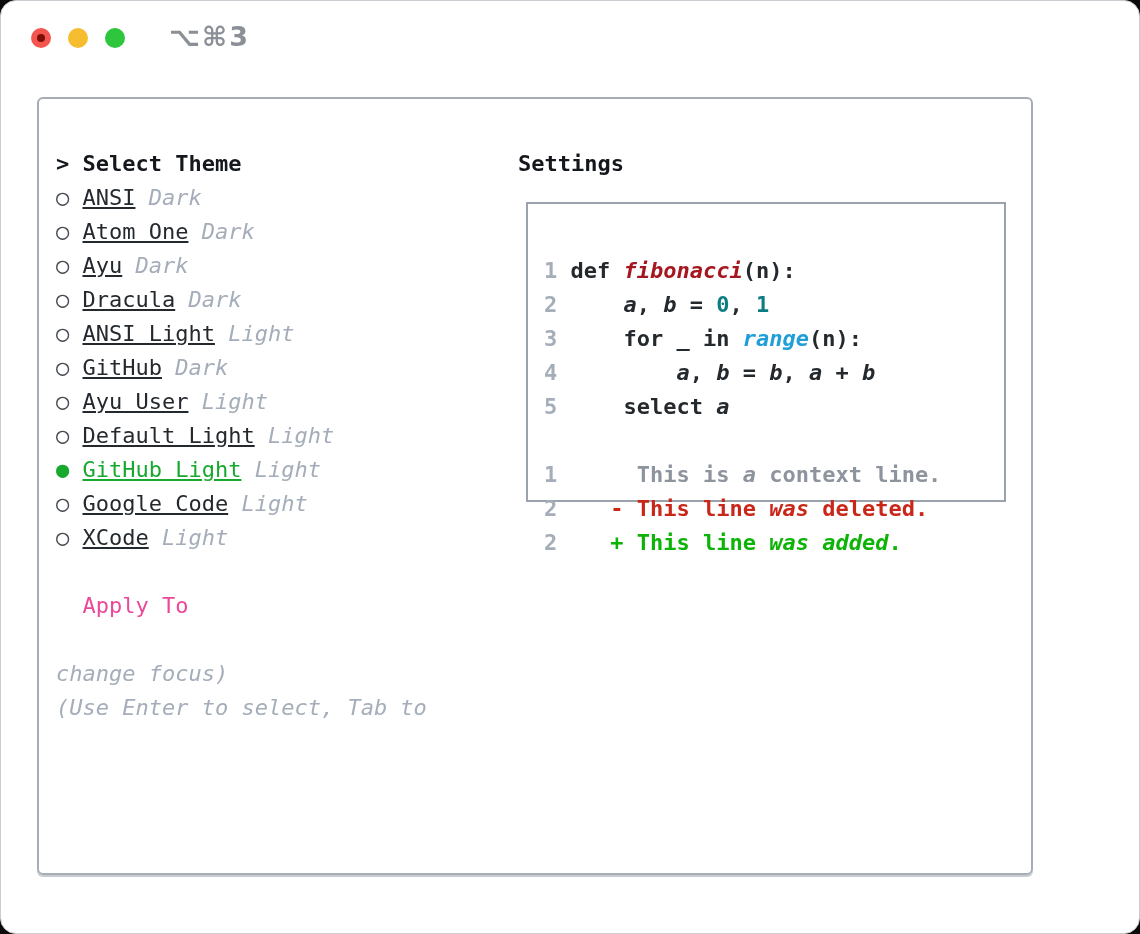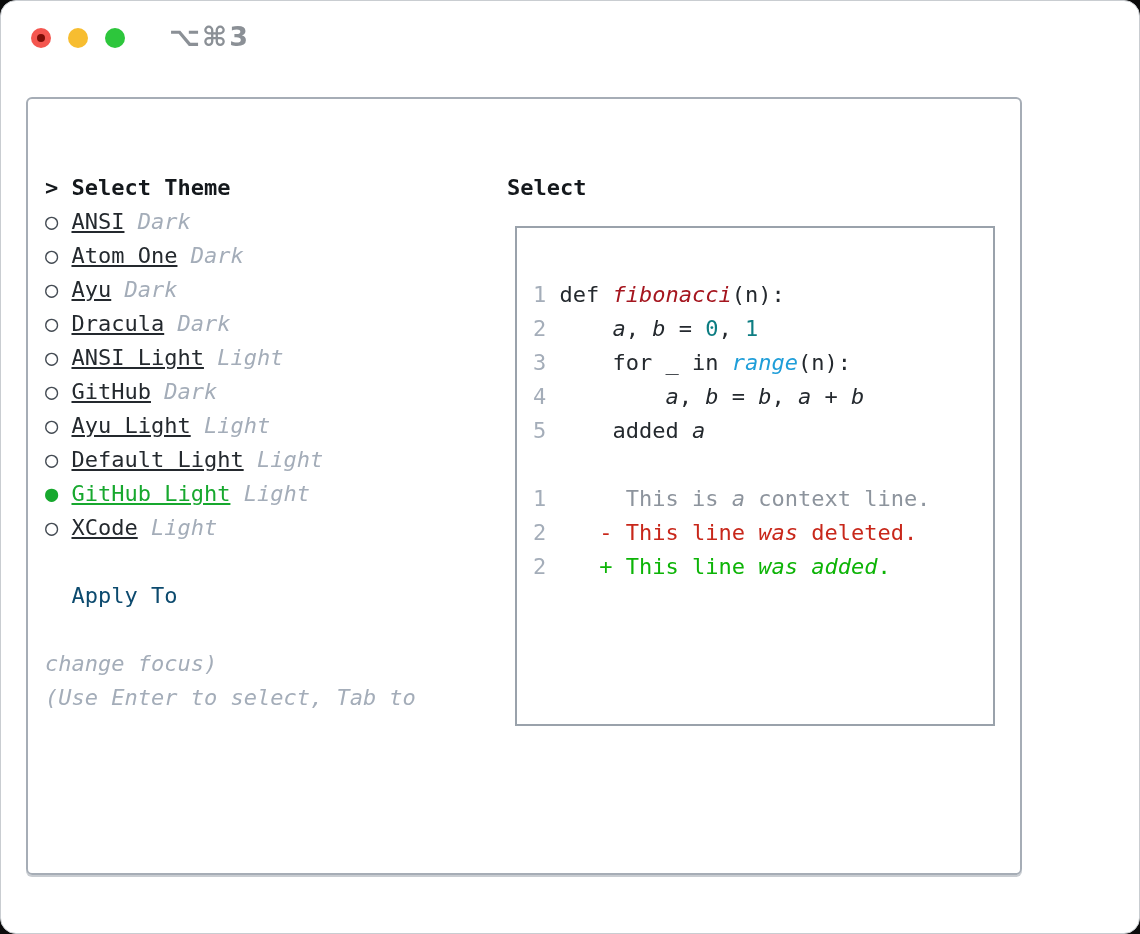--- a/index.html
+++ b/index.html
@@ -26,27 +26,27 @@
   .light-zoom { background:var(--tl-green); }
   .win-title {
     position:absolute; left:168px; top:20px;
     font-family:"DejaVu Sans", sans-serif;
     font-weight:bold; font-size:27px; letter-spacing:2px;
     color:#8b9096;
   }
 
   
   .panel {
-    margin-left:25px;
+    margin-left:36px;
     width:996px; height:778px;
     border:2px solid var(--panel-border);
     border-radius:6px;
     box-shadow:0 2px 0 rgba(154,162,172,0.55);
     display:flex;
-    padding:72px 0 0 17px;
+    padding:48px 0 0 17px;
     font-size:22px; line-height:34px;
     color:var(--text);
   }
 
   .leftcol { width:462px; flex:none; }
   .row { white-space:pre; height:34px; }
   .hdr { font-weight:bold; color:#14181c; }
   .gap1ch { margin-left:1ch; }
   .gap2ch { margin-left:2ch; }
 
@@ -54,24 +54,25 @@
   .tname { margin-left:1ch; color:var(--text);text-decoration:underline; }
   .ttag  { margin-left:1ch; color:var(--muted); font-style:italic; }
   .sel .radio, .sel .tname { color:var(--green); }
 
   .hint { color:var(--muted); font-style:italic; }
 
   
   .rightcol { flex:1; }
   .prevbox {
     margin:21px 0 0 8px;
-    width:480px; height:500px;
+    width:480px; height:300px;
     border:2px solid var(--preview-border);
     padding:50px 0 0 16px;
     background:#ffffff;
+    font-weight:bold;
   }
   .pline { white-space:pre; height:34px; }
   .seg-ln   { color:var(--muted); }
   .seg-t    { color:var(--text); }
   .seg-fn   { color:var(--fnred);    font-style:italic; }
   .seg-num  { color:var(--teal); }
   .seg-blue { color:var(--blue);     font-style:italic; }
   .seg-var  { color:var(--text);     font-style:italic; }
   .seg-ctx  { color:var(--ctx); }
   .seg-ctxi { color:var(--ctx);      font-style:italic; }
@@ -97,47 +98,48 @@
   <div class="leftcol">
     <div class="row"><span class="hdr">&gt;</span><span class="hdr gap1ch">Select Theme</span></div>
 
     <div id="theme-list">
         <div class="row"><span class="radio">○</span><span class="tname">ANSI</span><span class="ttag">Dark</span></div>
         <div class="row"><span class="radio">○</span><span class="tname">Atom One</span><span class="ttag">Dark</span></div>
         <div class="row"><span class="radio">○</span><span class="tname">Ayu</span><span class="ttag">Dark</span></div>
         <div class="row"><span class="radio">○</span><span class="tname">Dracula</span><span class="ttag">Dark</span></div>
         <div class="row"><span class="radio">○</span><span class="tname">ANSI Light</span><span class="ttag">Light</span></div>
         <div class="row"><span class="radio">○</span><span class="tname">GitHub</span><span class="ttag">Dark</span></div>
-        <div class="row"><span class="radio">○</span><span class="tname">Ayu Light</span><span class="ttag">Light</span></div>
+        <div class="row"><span class="radio">○</span><span class="tname">Ayu User</span><span class="ttag">Light</span></div>
         <div class="row"><span class="radio">○</span><span class="tname">Default Light</span><span class="ttag">Light</span></div>
         <div class="row sel"><span class="radio">●</span><span class="tname">GitHub Light</span><span class="ttag">Light</span></div>
+        <div class="row"><span class="radio">○</span><span class="tname">Google Code</span><span class="ttag">Light</span></div>
         <div class="row"><span class="radio">○</span><span class="tname">XCode</span><span class="ttag">Light</span></div>
       </div>
 
     <div class="row"></div>
 
-    <div class="row"><span class="gap2ch" style="color:#0c4a6e">Apply To</span></div>
+    <div class="row"><span class="gap2ch" style="color:#ec4899">Apply To</span></div>
 
     <div id="apply-list">
       </div>
 
     <div class="row"></div>
 
     <div class="row hint">change focus)</div>
     <div class="row hint">(Use Enter to select, Tab to</div>
   </div>
 
   <div class="rightcol">
-    <div class="row"><span class="hdr">Select</span></div>
+    <div class="row"><span class="hdr">Settings</span></div>
     <div class="prevbox" id="preview-box">
         <div class="pline"><span class="seg-ln">1</span><span class="seg-t"> def </span><span class="seg-fn">fibonacci</span><span class="seg-t">(n):</span></div>
         <div class="pline"><span class="seg-ln">2</span><span class="seg-t">     </span><span class="seg-var">a</span><span class="seg-t">, </span><span class="seg-var">b</span><span class="seg-t"> = </span><span class="seg-num">0</span><span class="seg-t">, </span><span class="seg-num">1</span></div>
         <div class="pline"><span class="seg-ln">3</span><span class="seg-t">     for _ in </span><span class="seg-blue">range</span><span class="seg-t">(n):</span></div>
         <div class="pline"><span class="seg-ln">4</span><span class="seg-t">         </span><span class="seg-var">a</span><span class="seg-t">, </span><span class="seg-var">b</span><span class="seg-t"> = </span><span class="seg-var">b</span><span class="seg-t">, </span><span class="seg-var">a</span><span class="seg-t"> + </span><span class="seg-var">b</span></div>
-        <div class="pline"><span class="seg-ln">5</span><span class="seg-t">     added </span><span class="seg-var">a</span></div>
+        <div class="pline"><span class="seg-ln">5</span><span class="seg-t">     select </span><span class="seg-var">a</span></div>
         <div class="pline"></div>
         <div class="pline"><span class="seg-ln">1</span><span class="seg-ctx">      This is </span><span class="seg-ctxi">a</span><span class="seg-ctx"> context line.</span></div>
         <div class="pline"><span class="seg-ln">2</span><span class="seg-t">    </span><span class="seg-del">- This line </span><span class="seg-deli">was</span><span class="seg-del"> deleted.</span></div>
         <div class="pline"><span class="seg-ln">2</span><span class="seg-t">    </span><span class="seg-add">+ This line </span><span class="seg-addi">was added</span><span class="seg-add">.</span></div>
       </div>
   </div>
 
 </div>
 
 </body></html>

